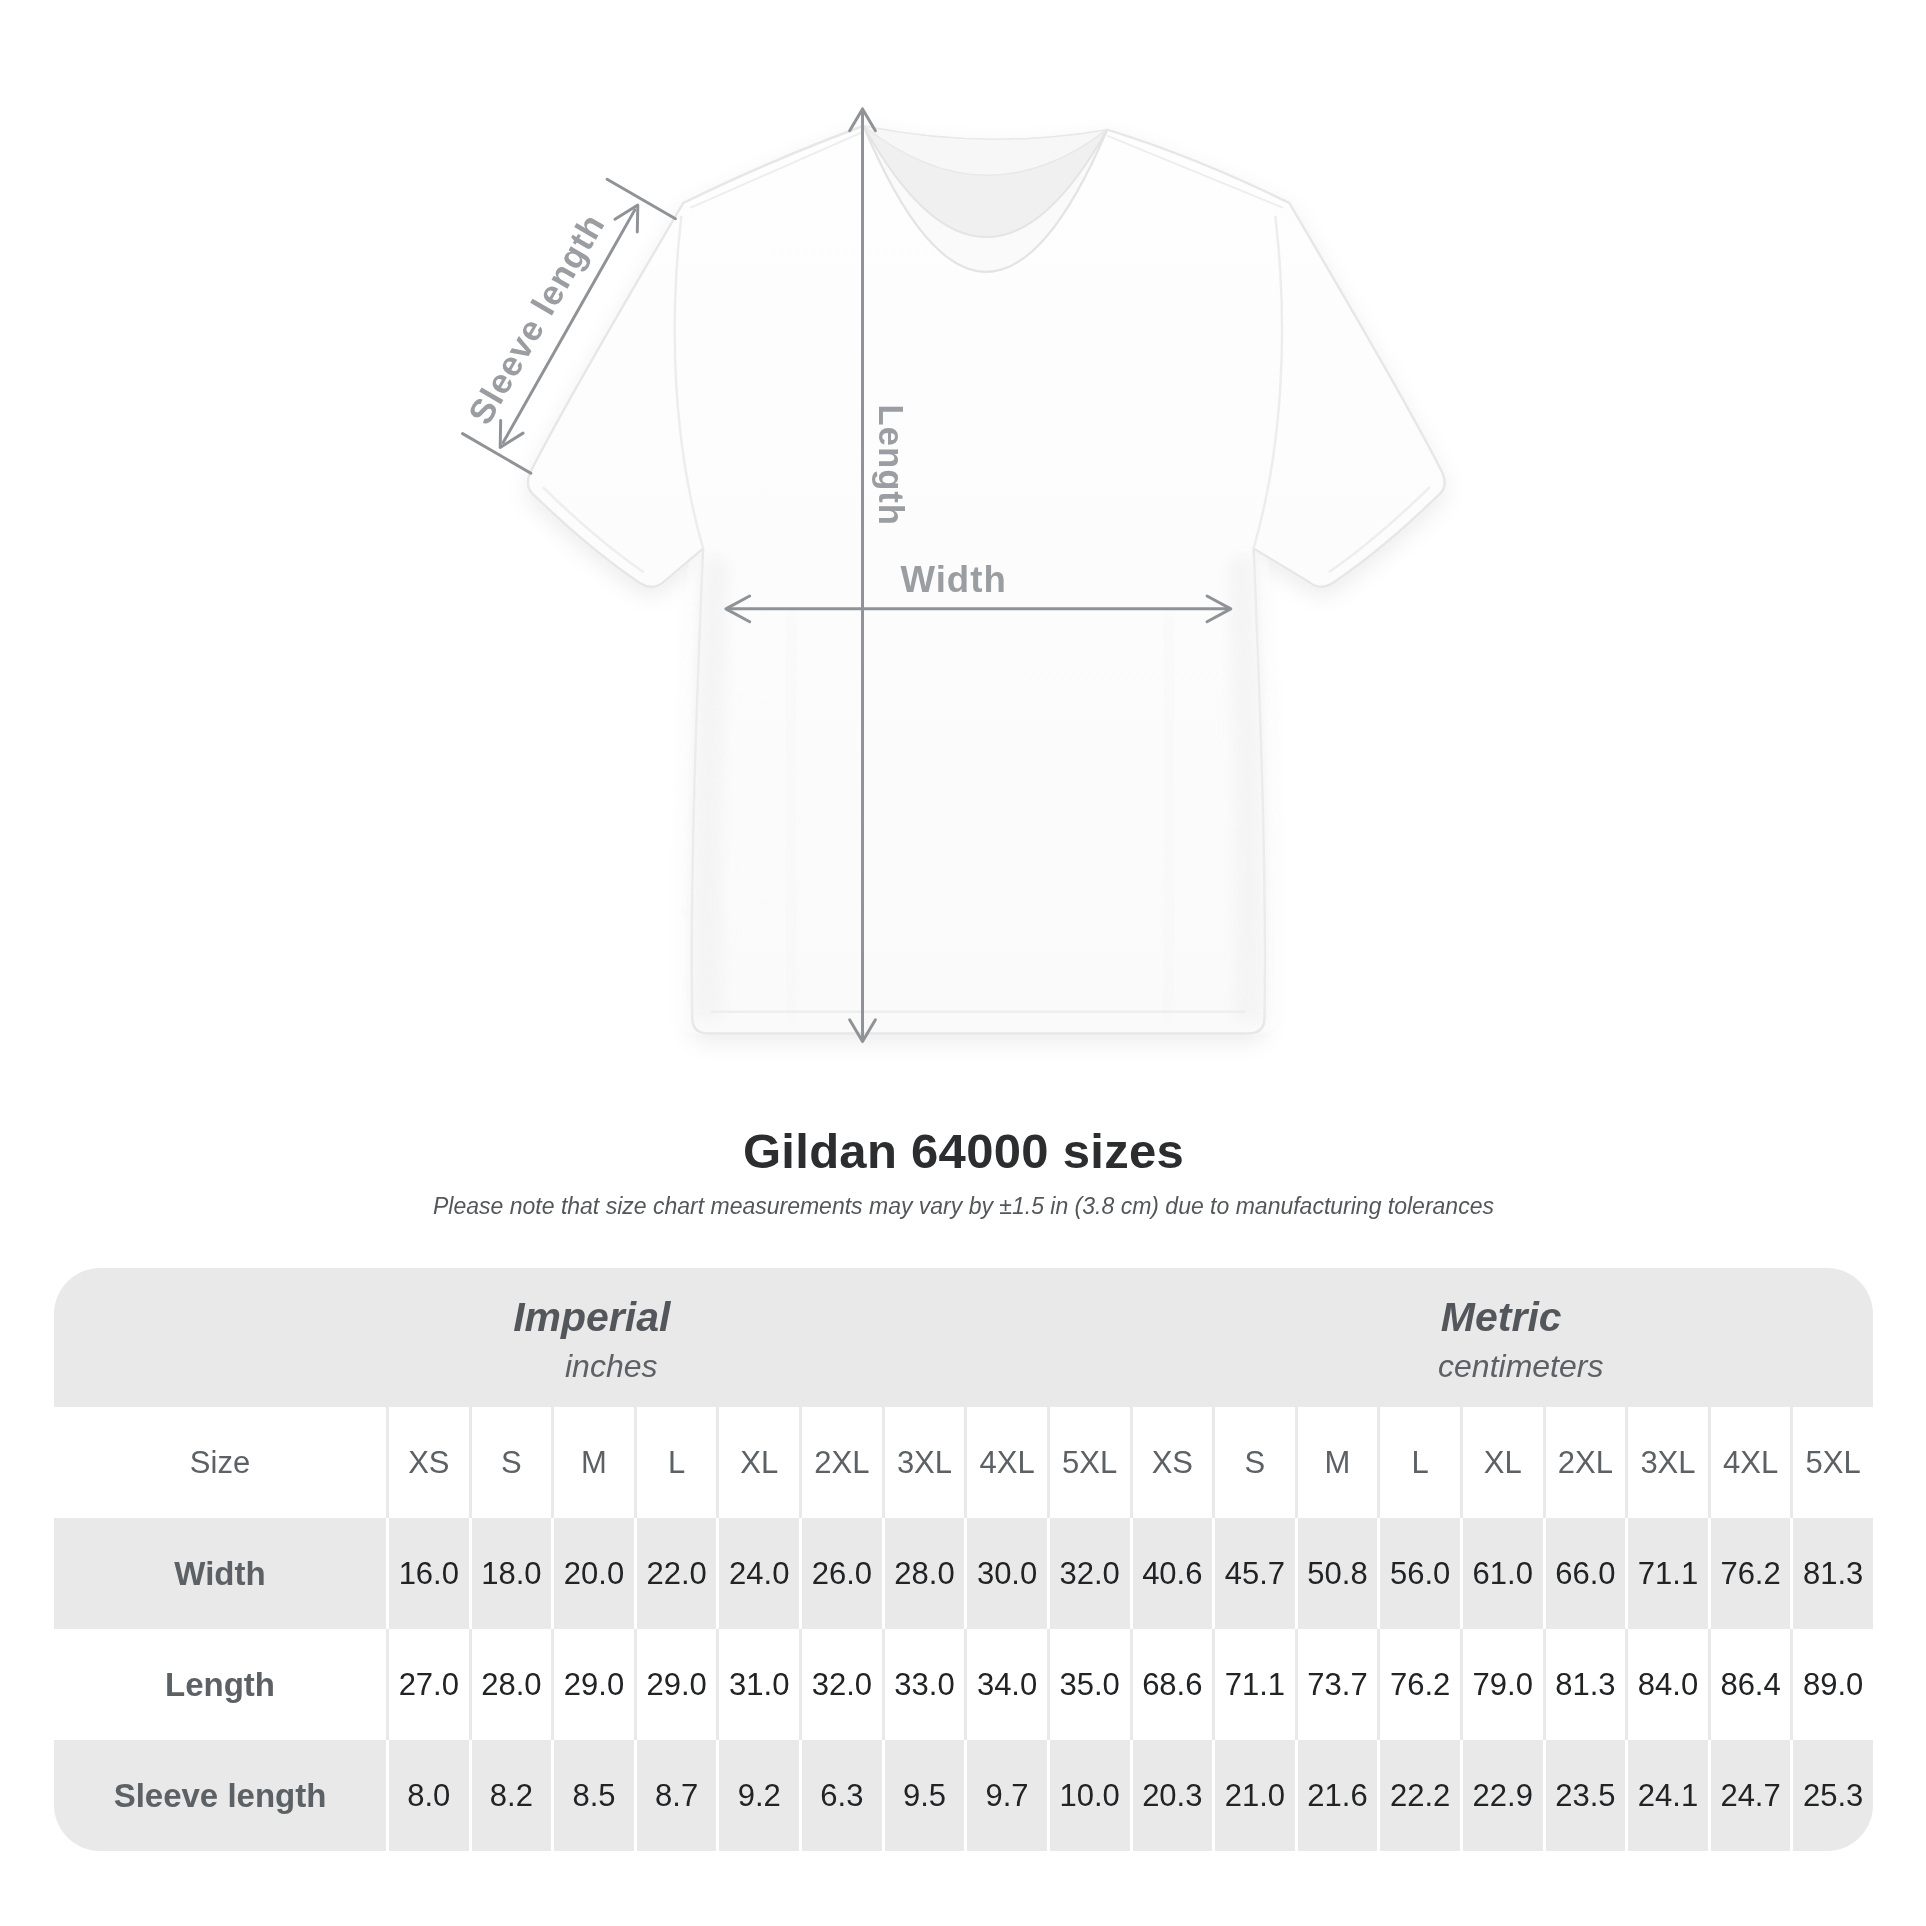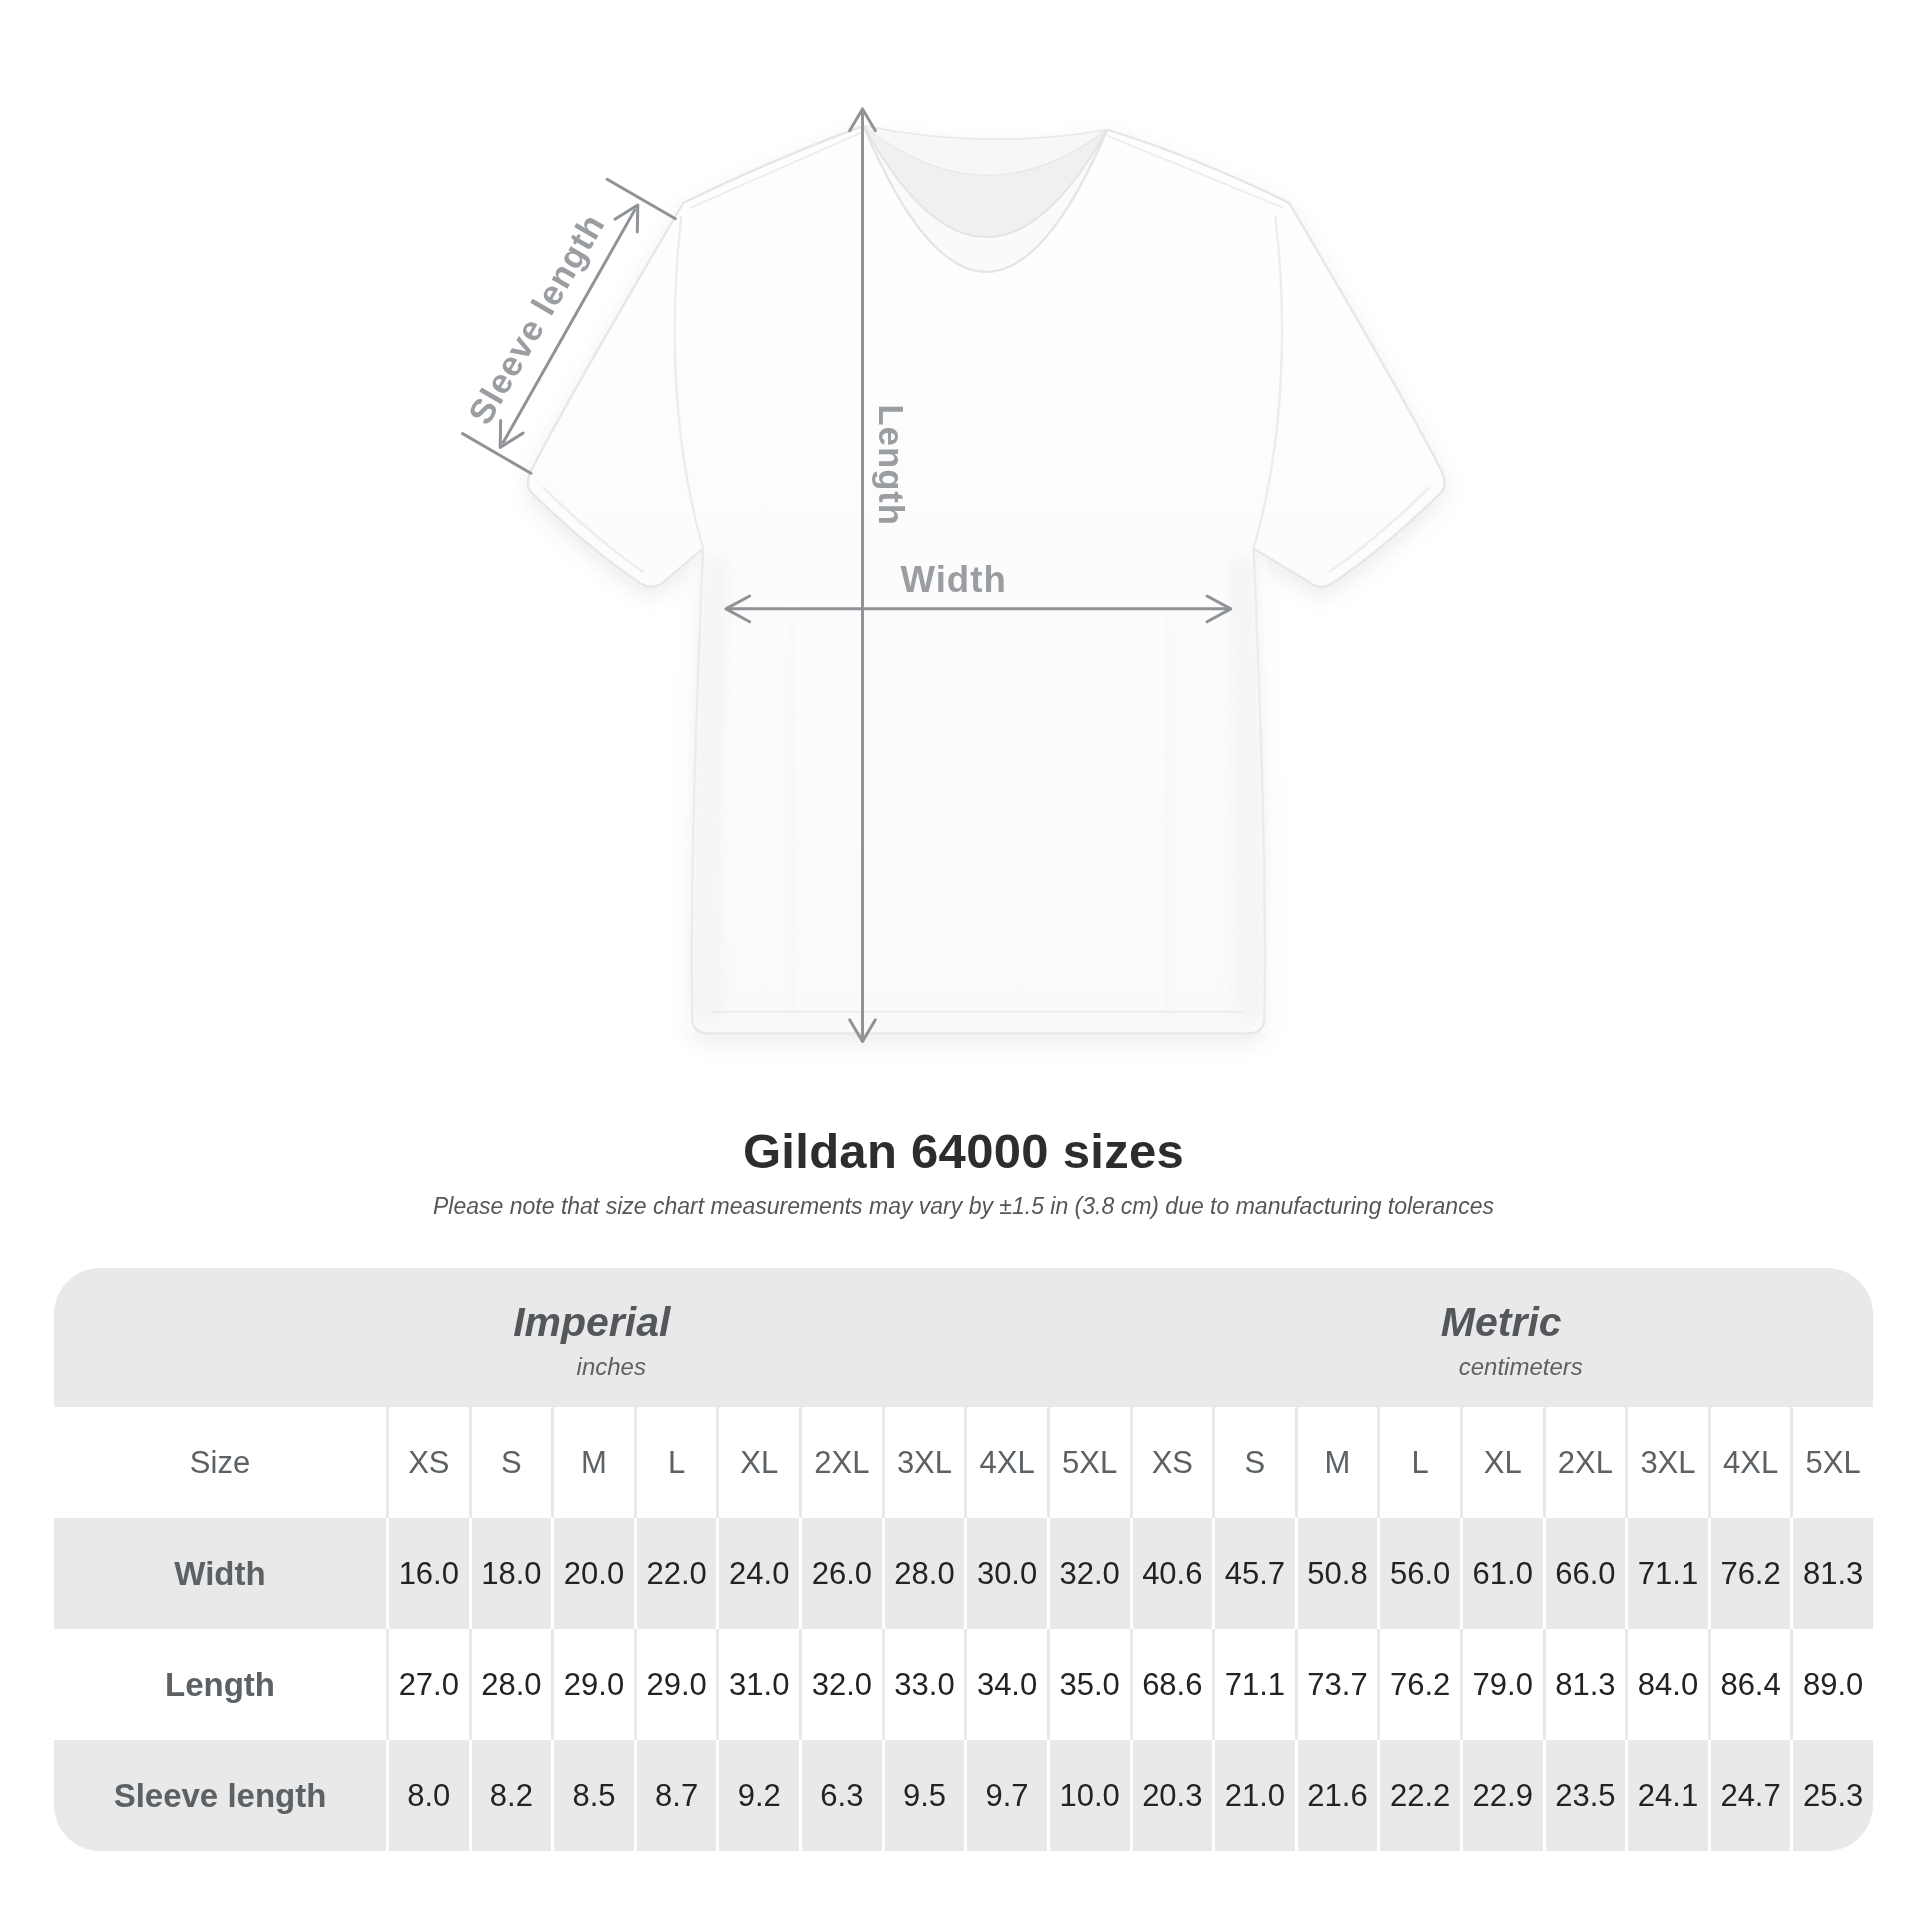--- a/index.html
+++ b/index.html
@@ -7,21 +7,21 @@
   .page{position:relative;width:1927px;height:1927px;background:#fff;}
   svg.diagram{display:block;}
   h1.title{margin:34px 16px 0;text-align:center;font-size:49px;font-weight:bold;color:#2b2d2f;letter-spacing:0.3px;}
   p.subtitle{margin:14px 0 0;text-align:center;font-size:23px;font-style:italic;color:#54575a;}
   .size-table{margin:48px 54px 0;border-radius:46px;overflow:hidden;background:#fff;}
   .band{display:grid;grid-template-columns:332px repeat(18,1fr);background:#e9e9e9;height:139px;}
   .band-cell{display:flex;flex-direction:column;align-items:center;justify-content:center;gap:7px;padding-top:4px;}
   .band-cell.imperial{grid-column:1 / span 10;}
   .band-cell.metric{grid-column:11 / span 9;}
   .band-title{font-size:41px;font-weight:bold;font-style:italic;color:#53575b;}
-  .band-unit{font-size:24px;font-style:italic;color:#5d6064;margin-left:39px;}
+  .band-unit{font-size:32px;font-style:italic;color:#5d6064;margin-left:39px;}
   .grid-row{display:grid;grid-template-columns:332px repeat(18,1fr);height:111px;}
   .row-white{background:#ffffff;}
   .row-gray{background:#e9e9e9;}
   .cell{display:flex;align-items:center;justify-content:center;font-size:31px;color:#212325;}
   .cell + .cell{border-left:3px solid #e9e9e9;}
   .row-gray .cell + .cell{border-left-color:#ffffff;}
   .cell.lab{font-weight:bold;color:#5c6165;font-size:33px;}
   .row-size .cell{font-weight:normal;color:#5c6165;font-size:31px;}
 </style>
 </head>

